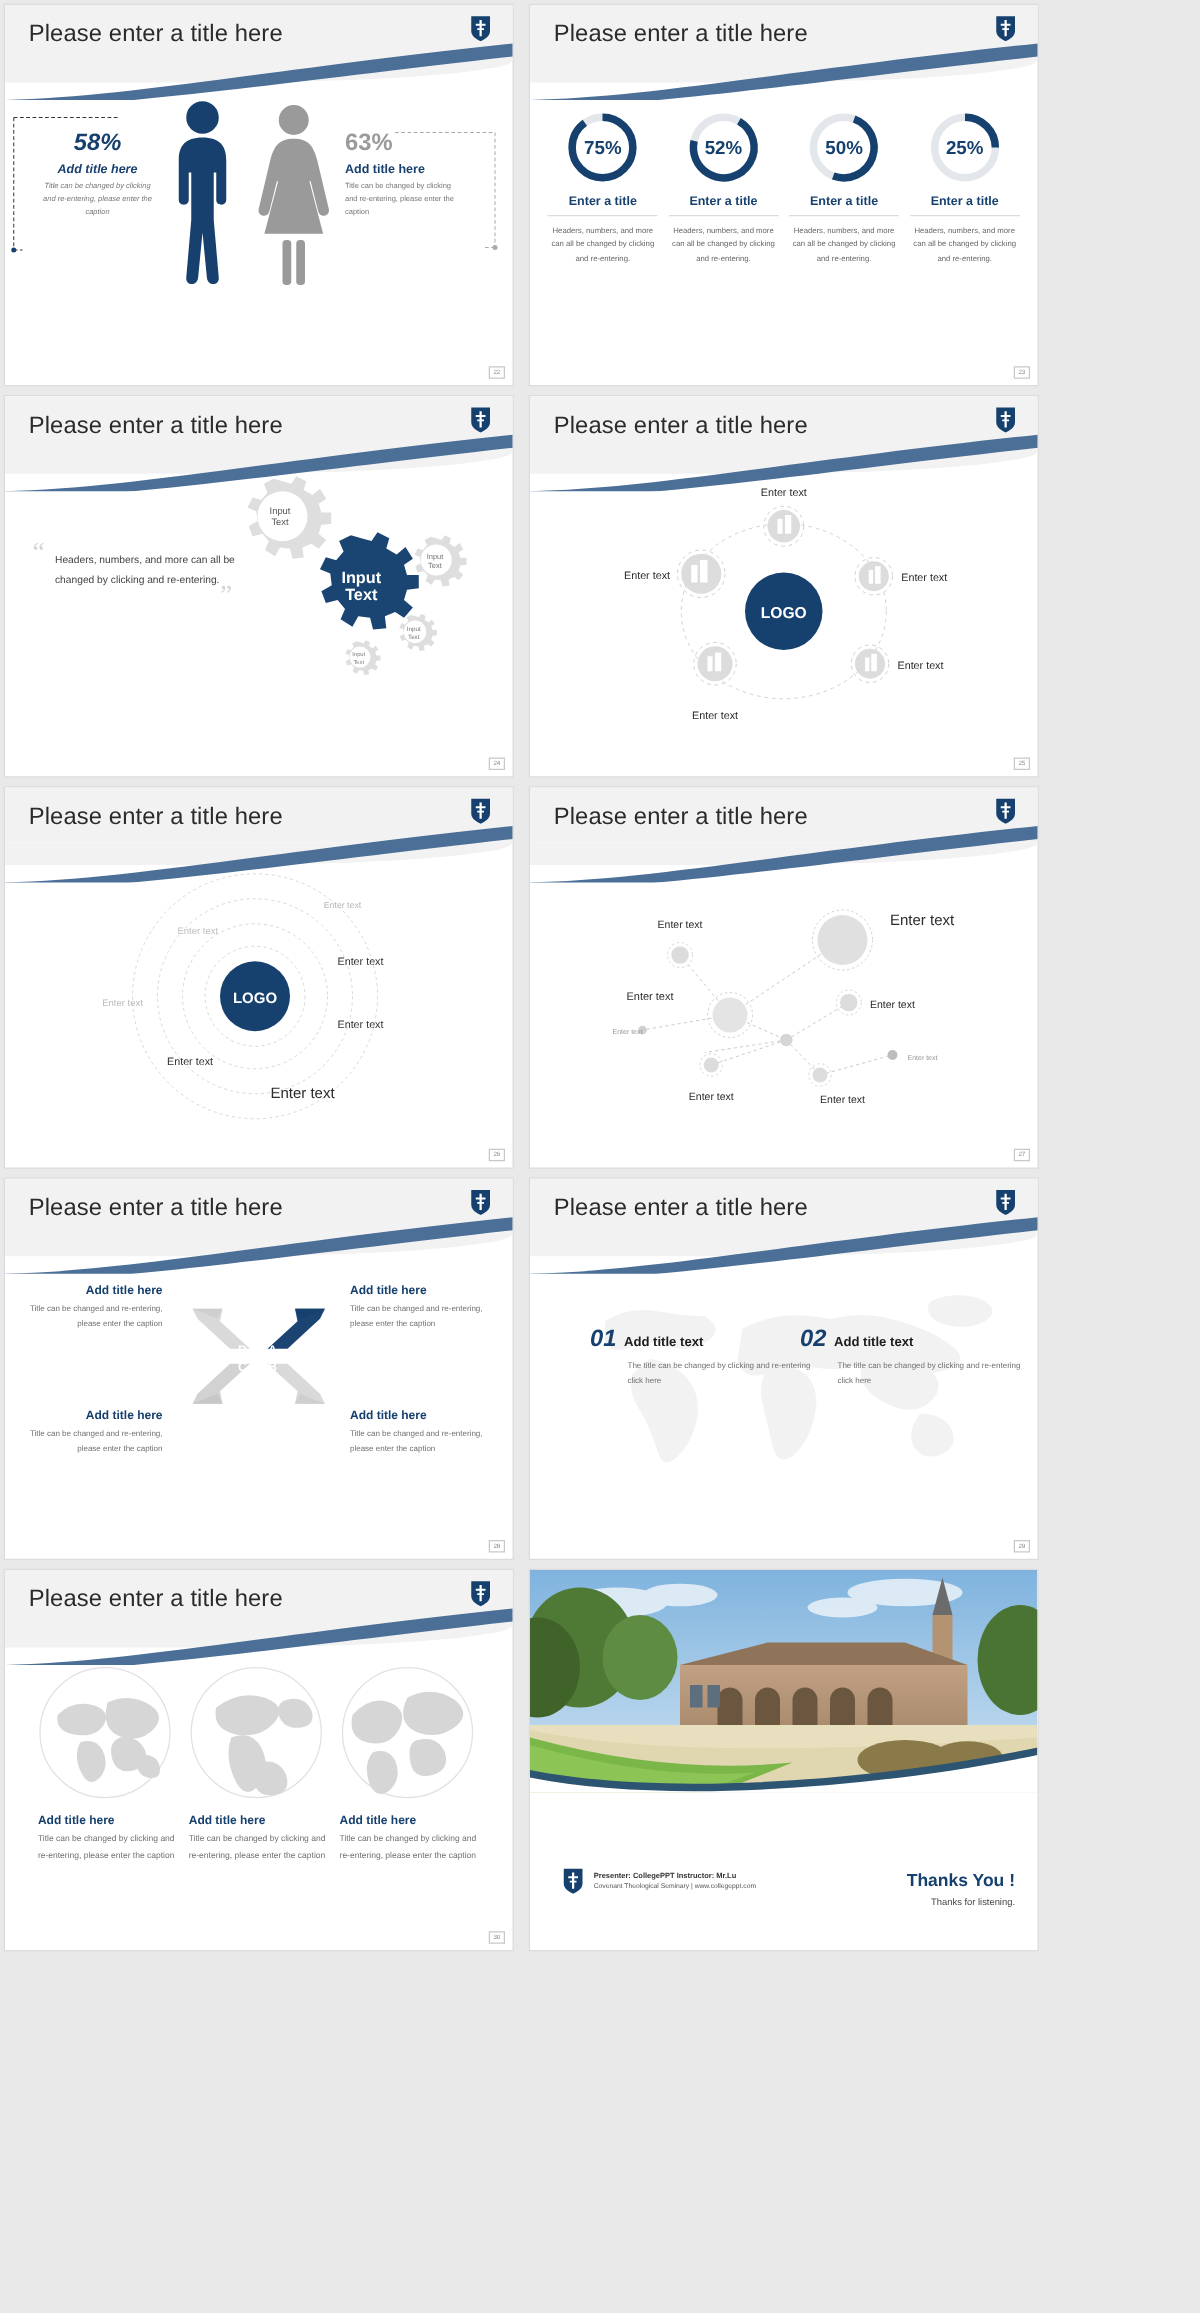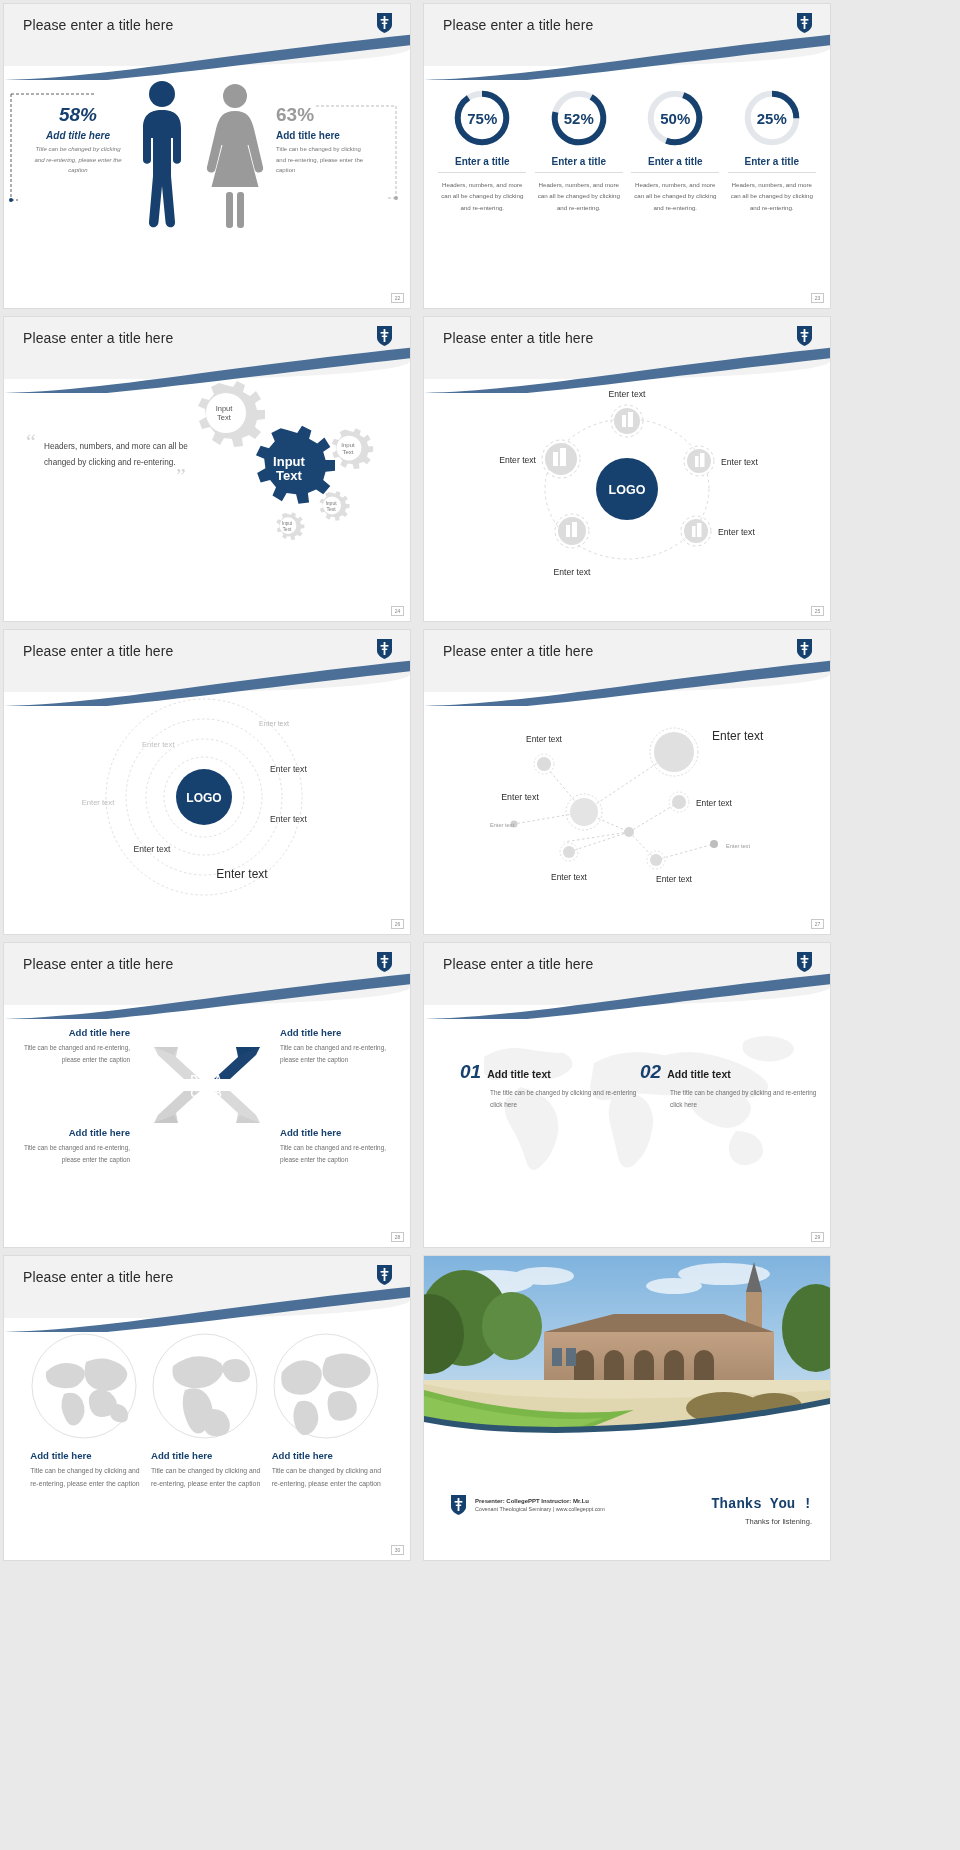--- a/index.html
+++ b/index.html
@@ -10,21 +10,21 @@
     overflow:hidden;
   }
   .deck { display:grid; grid-template-columns:406px 406px; grid-auto-rows:304px;
           column-gap:14px; row-gap:9px; padding:4px 10px 0 4px; }
   .slide { position:relative; background:#ffffff; overflow:hidden;
            box-shadow:0 0 0 1px #dcdcdc; }
   .hdr { position:absolute; left:0; top:0; width:100%; height:44px;
          background:#f2f2f2; }
   .hdr::after{ content:""; position:absolute; left:0; top:44px; width:100%; height:18px;
          background:#f2f2f2; border-radius:0 0 60% 0/0 0 100% 0; }
-  .hdr-title { position:absolute; left:19px; top:13px; font-size:14px; color:#2b2b2b;
+  .hdr-title { position:absolute; left:19px; top:13px; font-size:19px; color:#2b2b2b;
          letter-spacing:.1px; z-index:4;}
   .shield { position:absolute; right:17px; top:8px; width:17px; height:22px; z-index:5;}
   .swoosh { position:absolute; left:-4px; top:30px; width:110%; height:46px; z-index:3; }
   .pg { position:absolute; right:6px; bottom:5px; width:13px; height:10px;
         border:1px solid #c8c8c8; font-size:5px; color:#888; text-align:center;
         line-height:9px; background:#fff; }
   .body { position:absolute; left:0; top:62px; width:100%; bottom:0; }
 
   
   .pct { font-size:19px; font-weight:bold; }
@@ -49,21 +49,21 @@
   .qtext { font-size:8.2px; line-height:2; color:#444; margin-left:18px; margin-top:-14px;}
   .qmark2 { position:absolute; left:172px; top:84px; font-size:22px; color:#d5d5d5;
             font-family:"Liberation Serif",serif; }
   .addt { font-size:9.6px; font-weight:bold; color:#16406e; }
   .addtxt { font-size:6.4px; line-height:1.85; color:#707070; }
   .num01 { font-size:19px; font-weight:bold; font-style:italic; color:#16406e; }
 
   
   .photo { position:absolute; left:0; top:0; width:100%; height:178px; overflow:hidden; }
   .thanks { position:absolute; right:18px; bottom:34px; text-align:right; }
-  .thanks-main { font-size:14px; font-weight:bold; color:#16406e;font-family:Liberation Mono, monospace; }
+  .thanks-main { font-size:14px; font-weight:bold; color:#16406e; }
   .thanks-sub { font-size:7.5px; color:#444; margin-top:5px; }
   .footer-l { position:absolute; left:26px; bottom:44px; display:flex; gap:8px;
               align-items:center; }
   .f1 { font-size:6px; font-weight:bold; color:#333; }
   .f2 { font-size:5.4px; color:#555; margin-top:2px; }
 </style>
 </head>
 <body>
 
 <div class="deck">
@@ -469,21 +469,21 @@
           <path d="M76 76 q20 4 30 16 t8 30 q-4 22 -18 34 -10 8 -14-6 -6-20 -16-36 -8-14 -4-26 z"></path>
           <path d="M150 52 q26-14 56-10 36 4 52 16 8 8 -2 16 -16 12 -40 10 -28-4 -42 2 -24 10 -28-10 z"></path>
           <path d="M170 84 q20-6 32 6 10 12 6 30 -4 22 -18 34 -12 8 -16-8 -4-18 -8-34 -4-16 4-28 z"></path>
           <path d="M206 50 q30-14 62-6 34 8 52 24 10 10 -4 16 -24 8 -52 2 -30-8 -46 -4 -22 6 -12-32 z"></path>
           <path d="M250 76 q30-4 48 8 14 10 6 22 -10 14 -28 10 -20-6 -28-18 -8-12 2-22 z"></path>
           <path d="M292 120 q20 0 26 14 4 12 -8 18 -14 6 -22-4 -8-12 4-28 z"></path>
           <path d="M300 30 q24-10 44 0 12 8 0 16 -16 8 -34 2 -16-6 -10-18 z"></path>
         </g>
       </svg>
 
-      <div style="position:absolute;left:36px;top:56px;">
+      <div style="position:absolute;left:48px;top:56px;">
         <div style="display:flex;align-items:baseline;gap:6px;">
           <span class="num01">01</span>
           <span class="addt" style="font-size:10.5px;color:#1d1d1d;">Add title text</span>
         </div>
         <div class="addtxt" style="margin-left:30px;margin-top:4px;width:150px;">The title can be changed by clicking and re-entering click here</div>
       </div>
 
       <div style="position:absolute;left:216px;top:56px;">
         <div style="display:flex;align-items:baseline;gap:6px;">
           <span class="num01">02</span>

